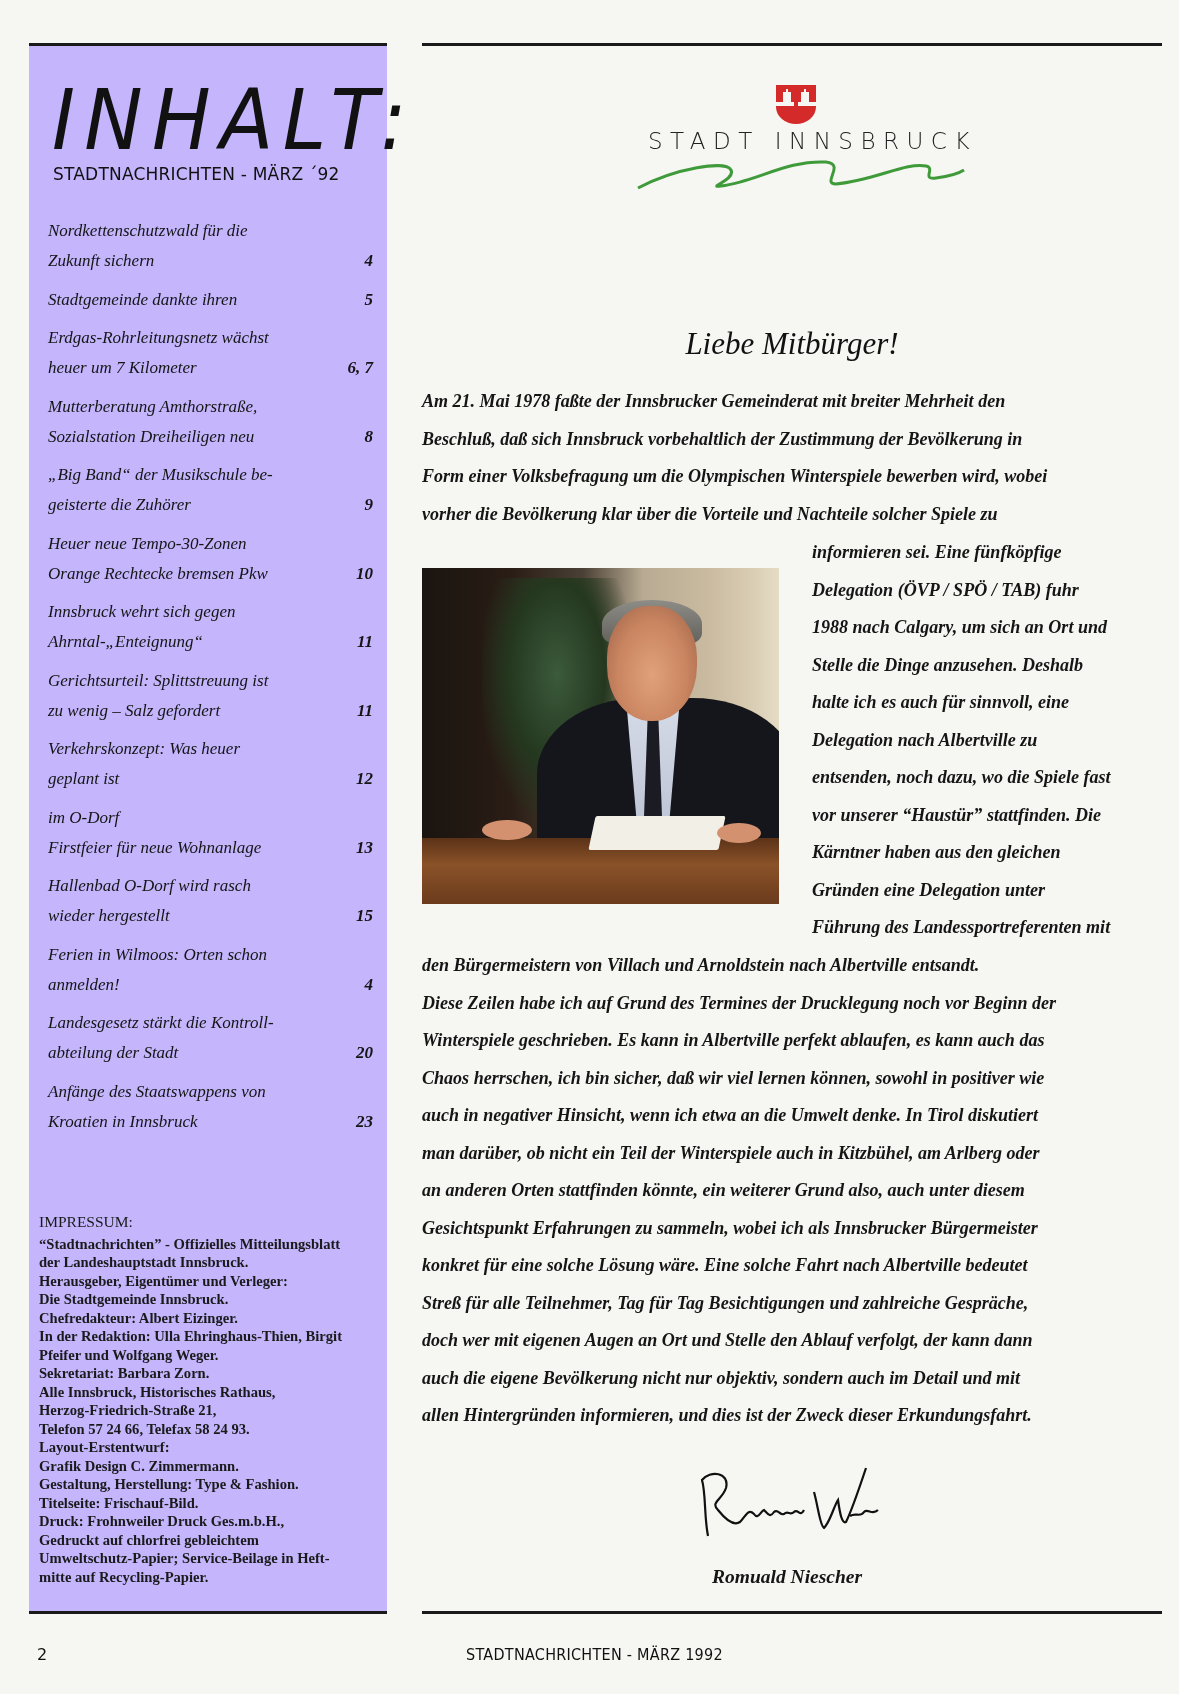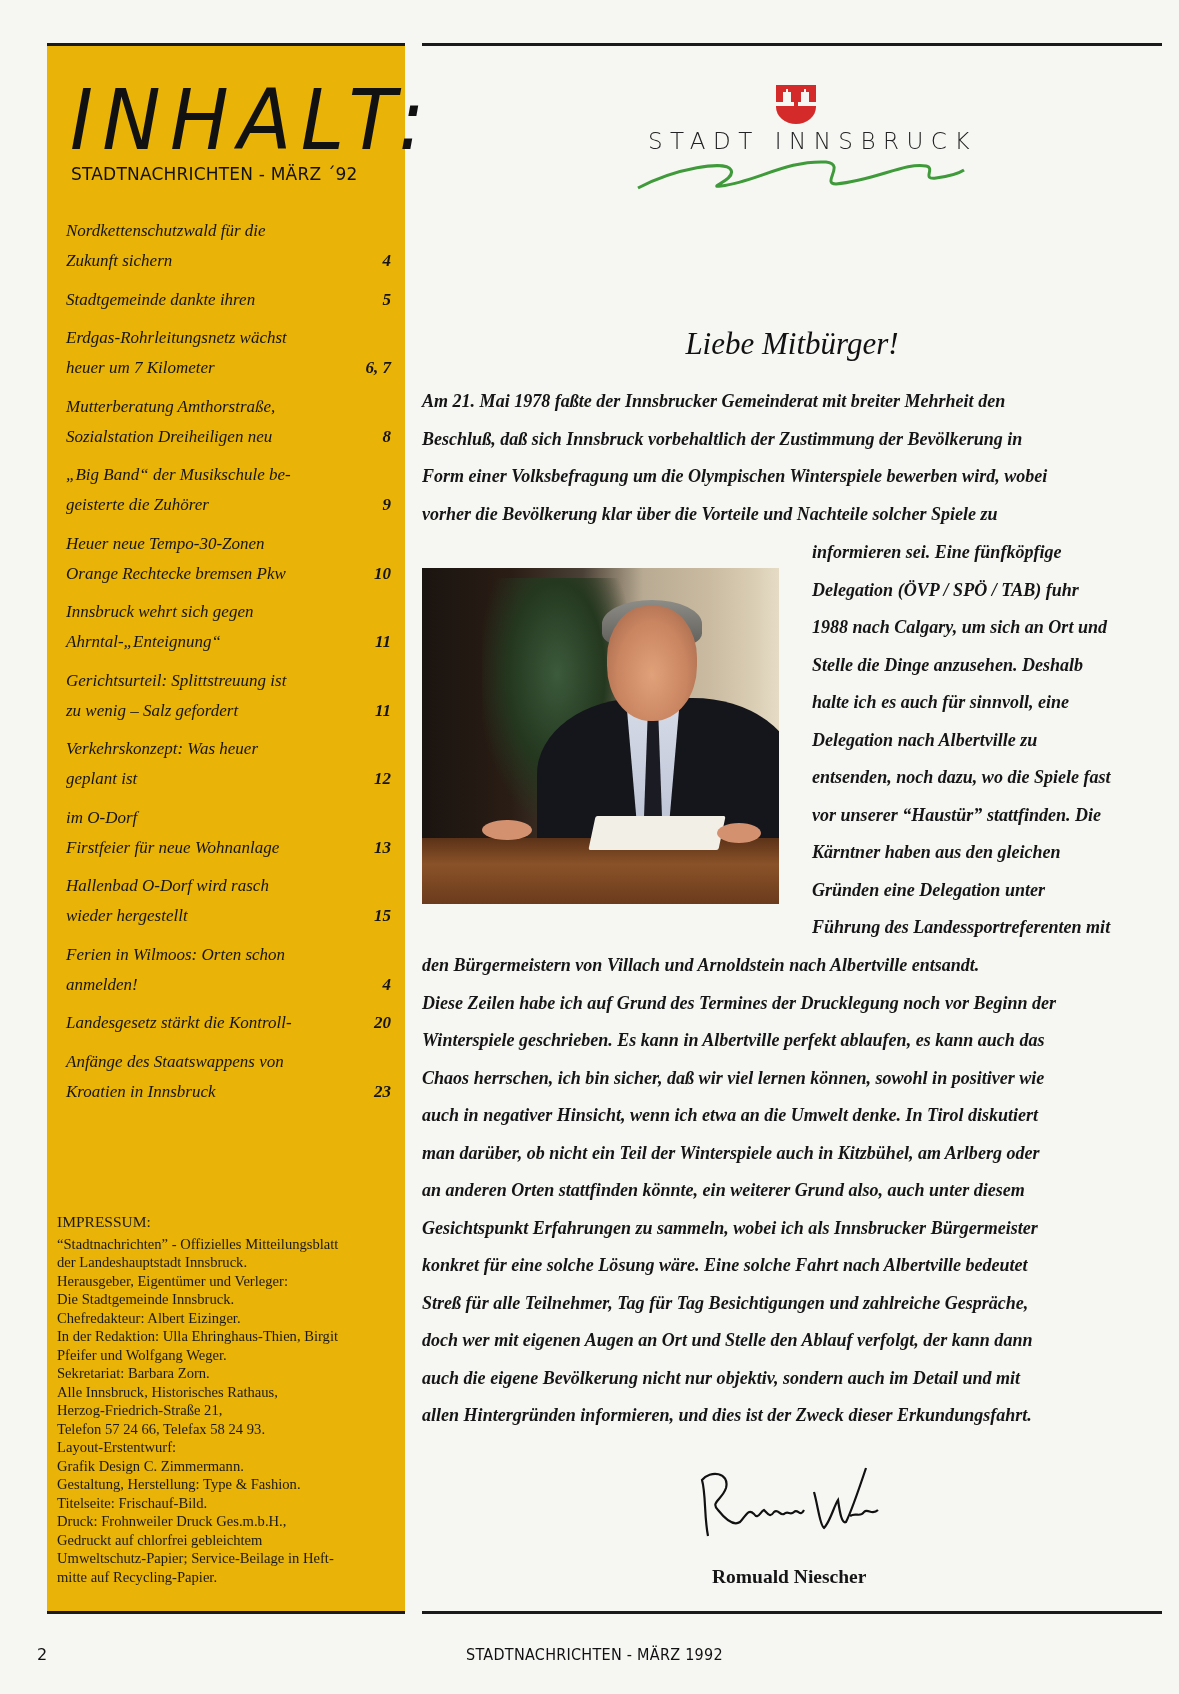--- a/index.html
+++ b/index.html
@@ -4,22 +4,22 @@
 <style>
   html, body { margin: 0; padding: 0; }
   body {
     width: 1179px; height: 1694px; position: relative; overflow: hidden;
     background: #f6f6f3;
     font-family: "Liberation Serif", serif;
     color: #111;
   }
   
   .toc-col {
-    position: absolute; left: 47px; top: 43px; width: 358px; height: 1571px;
-    background: #eab308;
+    position: absolute; left: 29px; top: 43px; width: 358px; height: 1571px;
+    background: #c4b5fd;
     border-top: 3px solid #1a1a1a;
     border-bottom: 3px solid #1a1a1a;
     box-sizing: border-box;
   }
   .toc-title {
     position: absolute; left: 23px; top: 32px;
     font-family: "DejaVu Sans", sans-serif; font-style: italic; font-weight: normal;
     font-size: 84px; letter-spacing: 10px; line-height: 1; color: #111;
     transform: scaleX(0.93); transform-origin: left top;
   }
@@ -35,21 +35,21 @@
   }
   .toc-item .line { display: block; white-space: nowrap; }
   .toc-item .page {
     position: absolute; right: 0; bottom: 0; font-weight: bold; font-style: italic;
   }
   .impressum {
     position: absolute; left: 10px; top: 1167px; width: 345px;
     font-size: 14.6px; line-height: 18.5px; color: #1a1a1a;
   }
   .impressum .imp-head { font-size: 15.5px; margin-bottom: 3px; }
-  .impressum .imp-line { display: block; white-space: nowrap; }
+  .impressum .imp-line { display: block; white-space: nowrap; font-weight: bold; }
 
   
   .right-rule-top { position: absolute; left: 422px; top: 43px; width: 740px; height: 3px; background: #1a1a1a; }
   .right-rule-bot { position: absolute; left: 422px; top: 1611px; width: 740px; height: 3px; background: #1a1a1a; }
   .logo { position: absolute; left: 636px; top: 80px; width: 330px; height: 110px; }
   .logo-emblem { position: absolute; left: 138px; top: 3px; width: 44px; height: 41px; }
   .logo-text {
     position: absolute; left: 12px; top: 48px;
     font-family: "DejaVu Sans", sans-serif; font-size: 23px; letter-spacing: 7.5px;
     color: #222; white-space: nowrap; font-weight: 300;
@@ -89,21 +89,21 @@
     background: #1b1b24; clip-path: polygon(20% 0, 80% 0, 100% 90%, 50% 100%, 0 90%); }
   .photo .desk { position: absolute; left: 0; top: 270px; width: 357px; height: 66px;
     background: linear-gradient(#5b3218, #8a5228 40%, #6b3b1d); }
   .photo .papers { position: absolute; left: 170px; top: 248px; width: 130px; height: 34px;
     background: #f2efe6; transform: skewX(-12deg); border-radius: 2px; }
   .photo .hand { position: absolute; left: 60px; top: 252px; width: 50px; height: 20px; border-radius: 50%; background: #d49170; }
   .photo .hand2 { position: absolute; left: 295px; top: 255px; width: 44px; height: 20px; border-radius: 50%; background: #d49170; }
 
   .signature { position: absolute; left: 690px; top: 1466px; width: 200px; height: 80px; }
   .signer {
-    position: absolute; left: 712px; top: 1566px; font-weight: bold;
+    position: absolute; left: 712px; top: 1566px; font-style: italic; font-weight: bold;
     font-size: 19.5px; color: #151515;
   }
   .footer-page {
     position: absolute; left: 37px; top: 1645px; font-family: "DejaVu Sans", sans-serif; font-size: 16px;
   }
   .footer-title {
     position: absolute; left: 466px; top: 1645px; font-family: "DejaVu Sans", sans-serif; font-size: 16px;
     transform: scaleX(0.9); transform-origin: left top; letter-spacing: 0.3px;
   }
 </style>
@@ -168,20 +168,21 @@
         <span class="line">wieder hergestellt</span>
         <span class="page">15</span>
       </div>
       <div class="toc-item">
         <span class="line">Ferien in Wilmoos: Orten schon</span>
         <span class="line">anmelden!</span>
         <span class="page">4</span>
       </div>
       <div class="toc-item">
         <span class="line">Landesgesetz stärkt die Kontroll-</span>
+        <span class="line">abteilung der Stadt</span>
         <span class="page">20</span>
       </div>
       <div class="toc-item">
         <span class="line">Anfänge des Staatswappens von</span>
         <span class="line">Kroatien in Innsbruck</span>
         <span class="page">23</span>
       </div>
     </div>
   <div class="impressum">
     <div class="imp-head">IMPRESSUM:</div>

